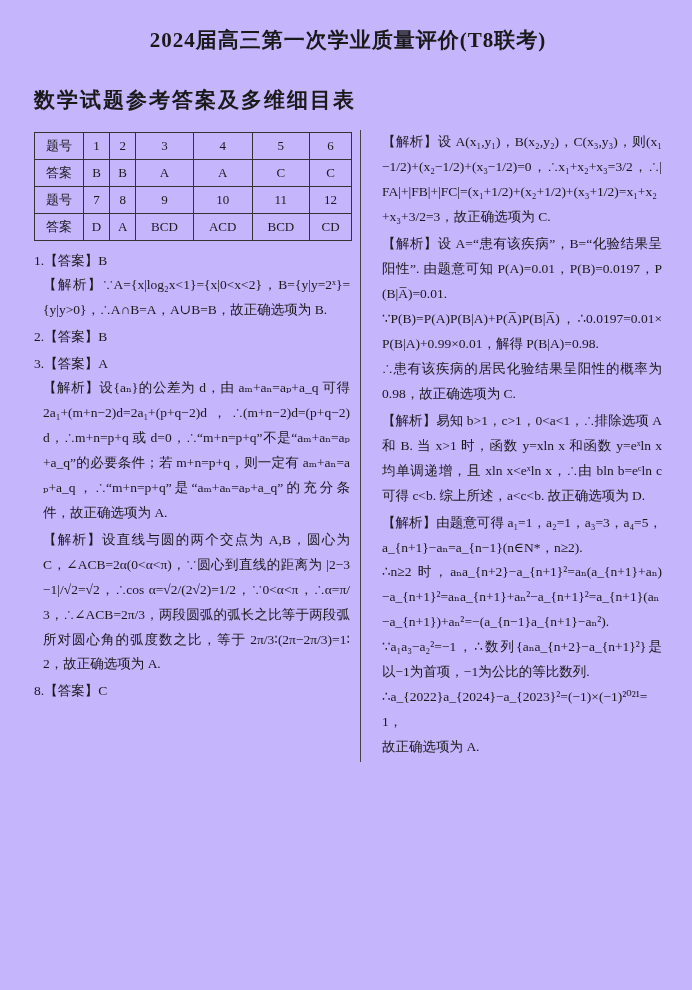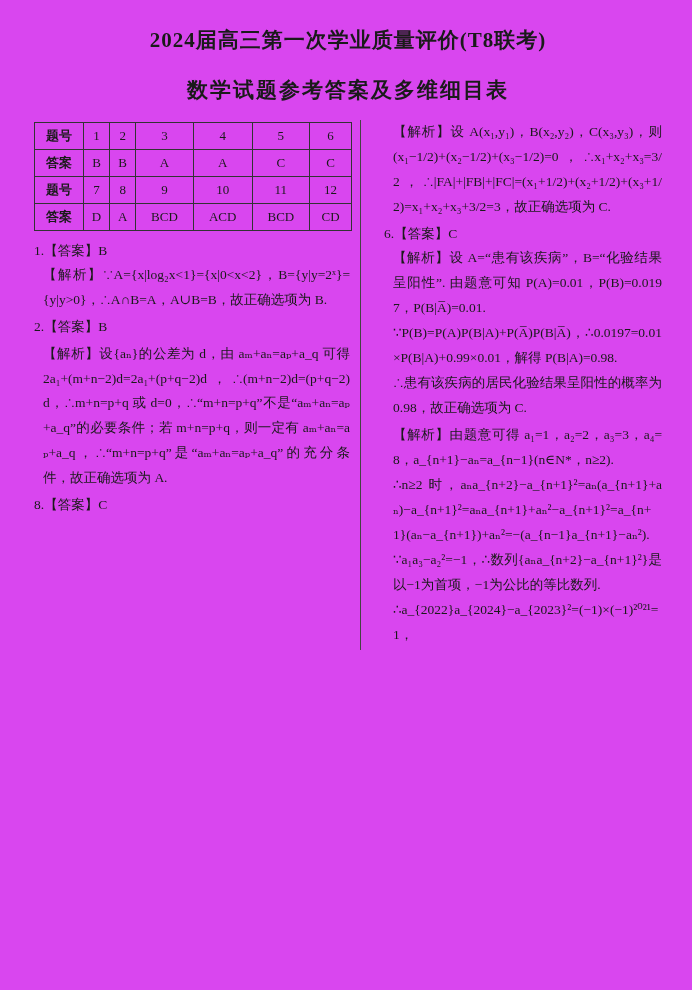--- a/index.html
+++ b/index.html
@@ -7,68 +7,68 @@
     padding: 0;
     background: #ffffff;
     font-family: "Liberation Serif", "DejaVu Serif", serif;
     color: #1a1a1a;
   }
   .page {
     width: 692px;
     min-height: 990px;
     box-sizing: border-box;
     padding: 22px 30px 18px 34px;
-    background: #d946ef;
+    background: #c4b5fd;
   }
   .title {
     text-align: center;
     font-size: 21px;
     font-weight: bold;
     letter-spacing: 1px;
     margin-top: 4px;
   }
   .subtitle {
-    text-align: center;
+    text-align: left;
     font-size: 21px;
     font-weight: bold;
     letter-spacing: 2px;
-    margin-top: 22px;
+    margin-top: 32px;
     margin-bottom: 16px;
   }
   .columns {
     display: flex;
     align-items: stretch;
   }
   .col {
     box-sizing: border-box;
   }
   .col.left {
     width: 326px;
     padding-right: 10px;
   }
   .col.right {
     width: 302px;
     border-left: 1px solid #444;
-    padding-left: 23px;
+    padding-left: 12px;
   }
   table.anskey {
     border-collapse: collapse;
     margin: 2px 0 8px 0;
     width: 318px;
   }
   table.anskey td {
     border: 1px solid #333;
     text-align: center;
     font-size: 13px;
     padding: 4px 2px;
     height: 18px;
   }
   table.anskey td.head {
     width: 44px;
-    font-weight: bold;
+    font-weight: normal;
     margin-left: 20px;
   }
   .block {
     margin-bottom: 2px;
   }
   .ans-label {
     font-size: 13.5px;
     line-height: 1.8;
     font-weight: normal;
   }
@@ -136,51 +136,54 @@
       <div class="block">
         <div class="ans-label">1.【答案】B</div>
         <div class="para">【解析】∵A={x|log₂x&lt;1}={x|0&lt;x&lt;2}，B={y|y=2ˣ}={y|y&gt;0}，∴A∩B=A，A∪B=B，故正确选项为 B.</div>
       </div>
 
       <div class="block">
         <div class="ans-label">2.【答案】B</div>
       </div>
 
       <div class="block">
+        <div class="ans-label">3.【答案】A</div>
         <div class="para">【解析】设{aₙ}的公差为 d，由 aₘ+aₙ=aₚ+a_q 可得 2a₁+(m+n−2)d=2a₁+(p+q−2)d，∴(m+n−2)d=(p+q−2)d，∴m+n=p+q 或 d=0，∴“m+n=p+q”不是“aₘ+aₙ=aₚ+a_q”的必要条件；若 m+n=p+q，则一定有 aₘ+aₙ=aₚ+a_q，∴“m+n=p+q”是“aₘ+aₙ=aₚ+a_q”的充分条件，故正确选项为 A.</div>
       </div>
 
       <div class="block">
+        <div class="para">【解析】设直线与圆的两个交点为 A,B，圆心为 C，∠ACB=2α(0&lt;α&lt;π)，∵圆心到直线的距离为 |2−3−1|/√2=√2，∴cos α=√2/(2√2)=1/2，∵0&lt;α&lt;π，∴α=π/3，∴∠ACB=2π/3，两段圆弧的弧长之比等于两段弧所对圆心角的弧度数之比，等于 2π/3∶(2π−2π/3)=1∶2，故正确选项为 A.</div>
       </div>
 
       <div class="block">
         <div class="ans-label">8.【答案】C</div>
       </div>
 
     </div>
 
     <div class="col right">
 
       <div class="block">
         <div class="para">【解析】设 A(x₁,y₁)，B(x₂,y₂)，C(x₃,y₃)，则(x₁−1/2)+(x₂−1/2)+(x₃−1/2)=0，∴x₁+x₂+x₃=3/2，∴|FA|+|FB|+|FC|=(x₁+1/2)+(x₂+1/2)+(x₃+1/2)=x₁+x₂+x₃+3/2=3，故正确选项为 C.</div>
       </div>
 
       <div class="block">
-        <div class="ans-label">6.【答案】C</div>
         <div class="para">【解析】设 A=“患有该疾病”，B=“化验结果呈阳性”. 由题意可知 P(A)=0.01，P(B)=0.0197，P(B|A̅)=0.01.</div>
         <div class="para">∵P(B)=P(A)P(B|A)+P(A̅)P(B|A̅)，∴0.0197=0.01×P(B|A)+0.99×0.01，解得 P(B|A)=0.98.</div>
         <div class="para">∴患有该疾病的居民化验结果呈阳性的概率为 0.98，故正确选项为 C.</div>
       </div>
 
       <div class="block">
+        <div class="para">【解析】易知 b&gt;1，c&gt;1，0&lt;a&lt;1，∴排除选项 A 和 B. 当 x&gt;1 时，函数 y=xln x 和函数 y=eˣln x 均单调递增，且 xln x&lt;eˣln x，∴由 bln b=eᶜln c 可得 c&lt;b. 综上所述，a&lt;c&lt;b. 故正确选项为 D.</div>
       </div>
 
       <div class="block">
-        <div class="para">【解析】由题意可得 a₁=1，a₂=2，a₃=3，a₄=8，a_{n+1}−aₙ=a_{n−1}(n∈N*，n≥2).</div>
+        <div class="para">【解析】由题意可得 a₁=1，a₂=1，a₃=3，a₄=5，a_{n+1}−aₙ=a_{n−1}(n∈N*，n≥2).</div>
         <div class="para">∴n≥2 时，aₙa_{n+2}−a_{n+1}²=aₙ(a_{n+1}+aₙ)−a_{n+1}²=aₙa_{n+1}+aₙ²−a_{n+1}²=a_{n+1}(aₙ−a_{n+1})+aₙ²=−(a_{n−1}a_{n+1}−aₙ²).</div>
         <div class="para">∵a₁a₃−a₂²=−1，∴数列{aₙa_{n+2}−a_{n+1}²}是以−1为首项，−1为公比的等比数列.</div>
         <div class="para">∴a_{2022}a_{2024}−a_{2023}²=(−1)×(−1)²⁰²¹=1，</div>
+        <div class="para">故正确选项为 A.</div>
       </div>
 
     </div>
 
   </div>
 </div>
 
 </body></html>

